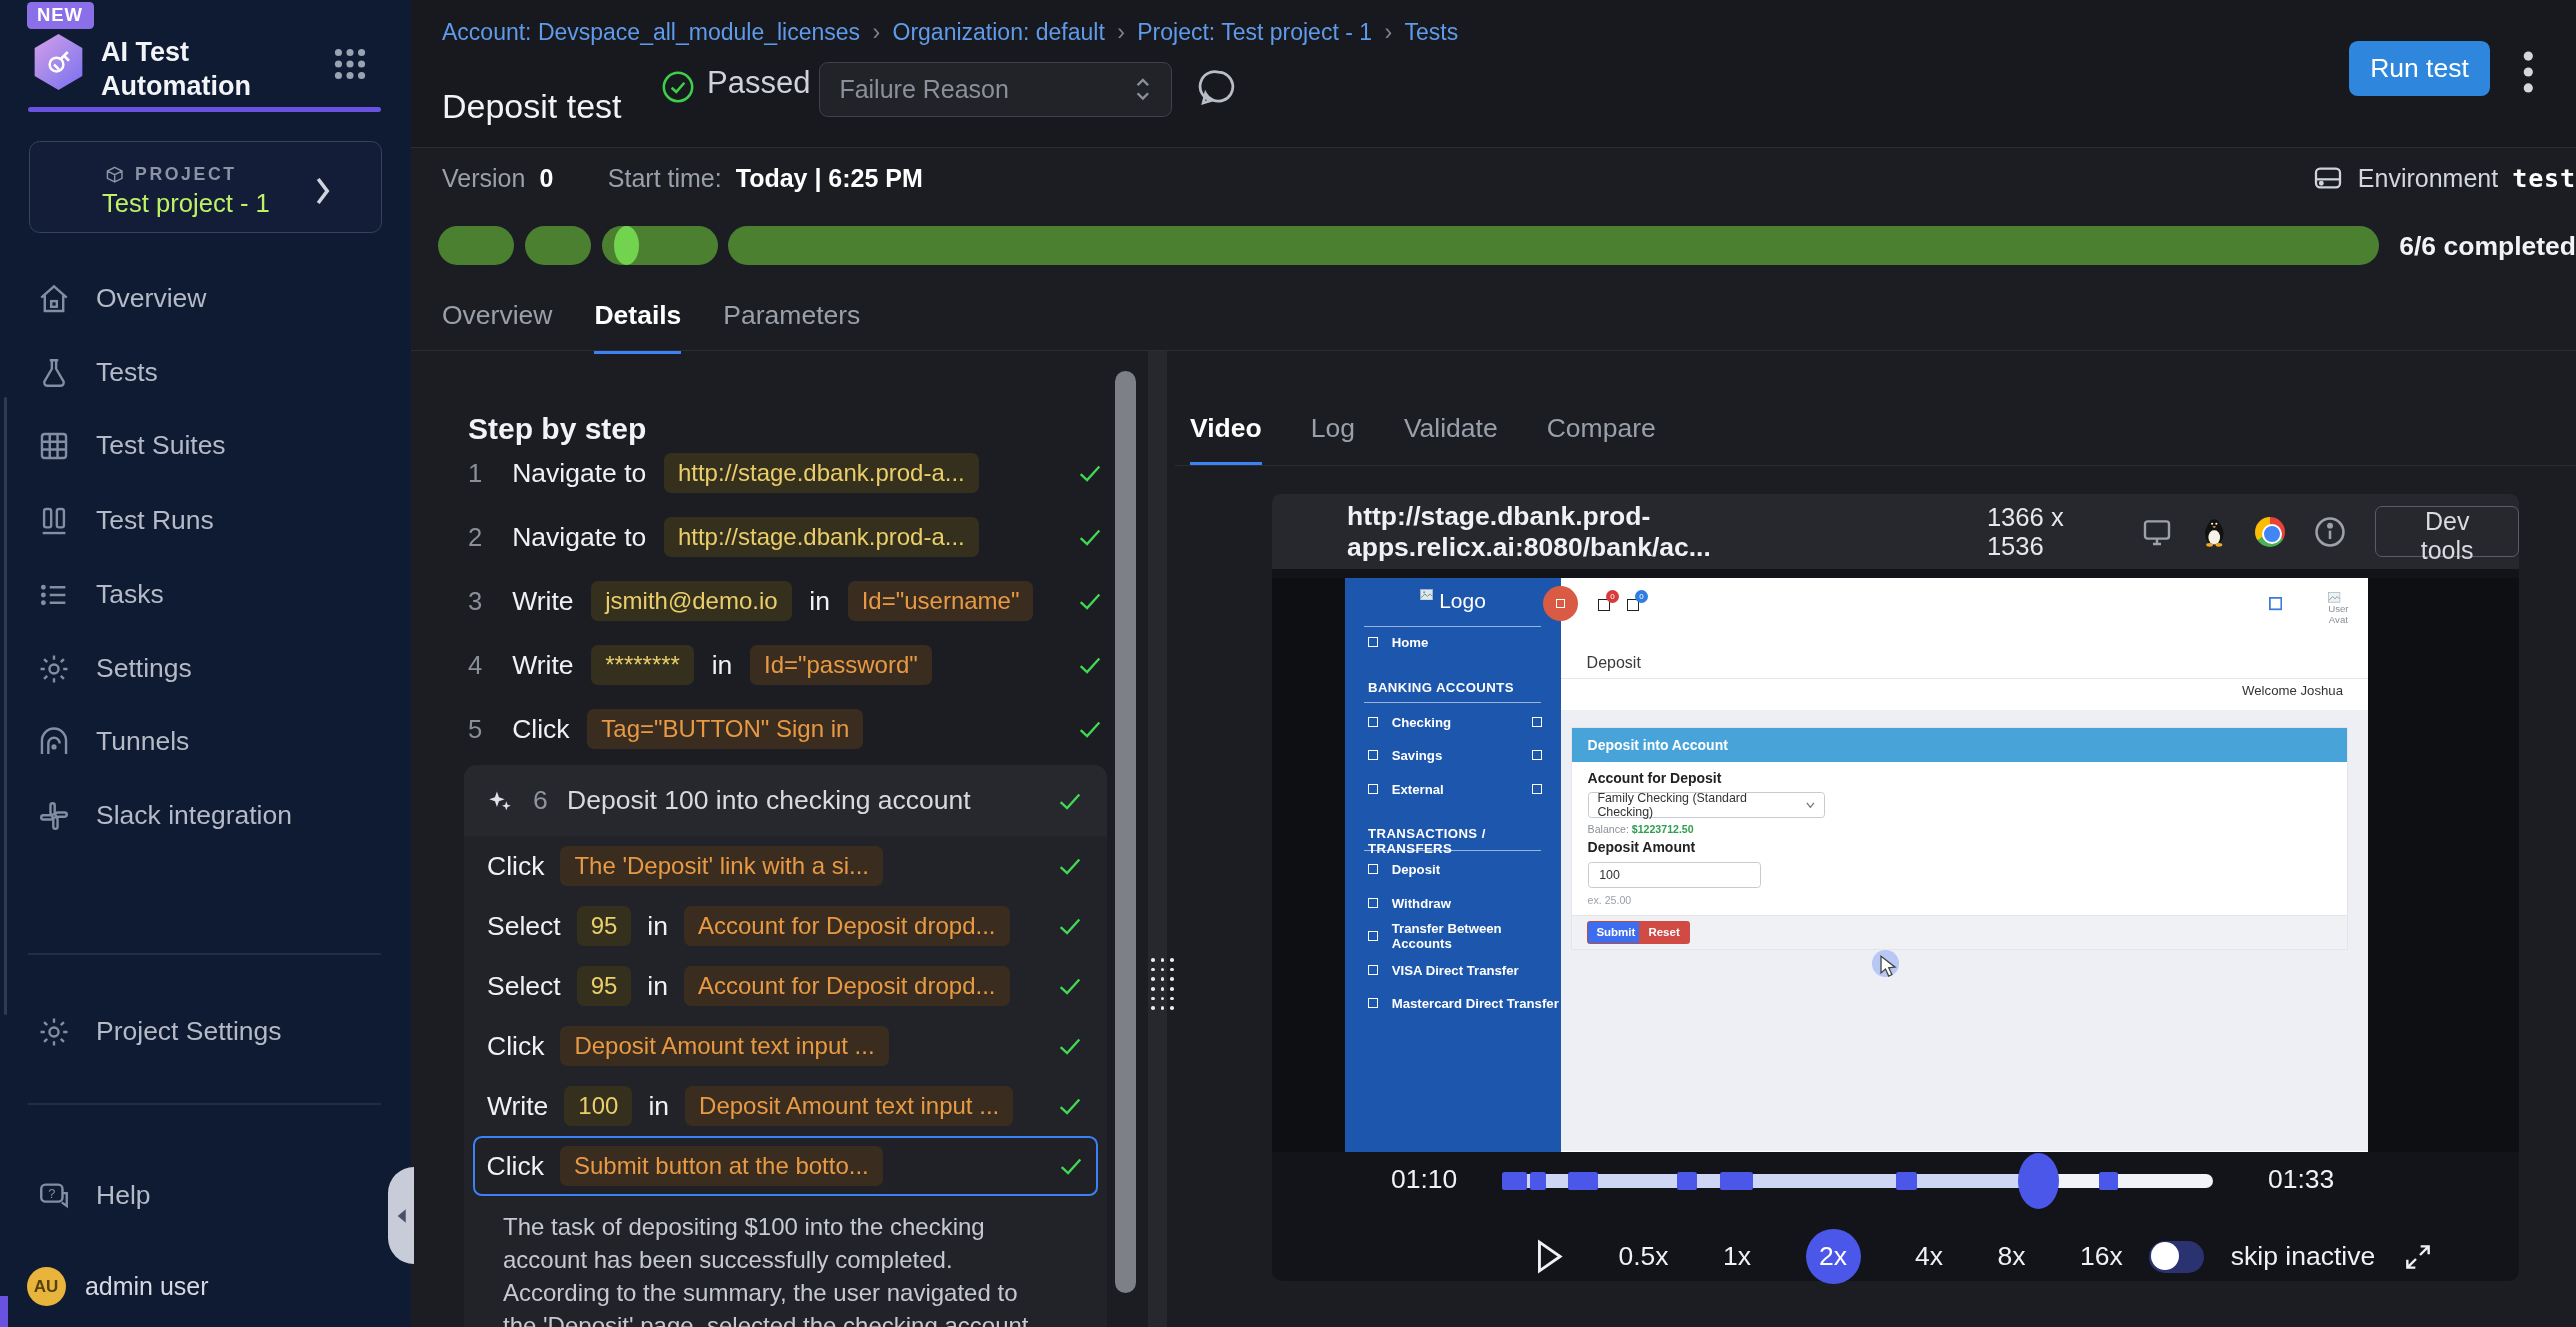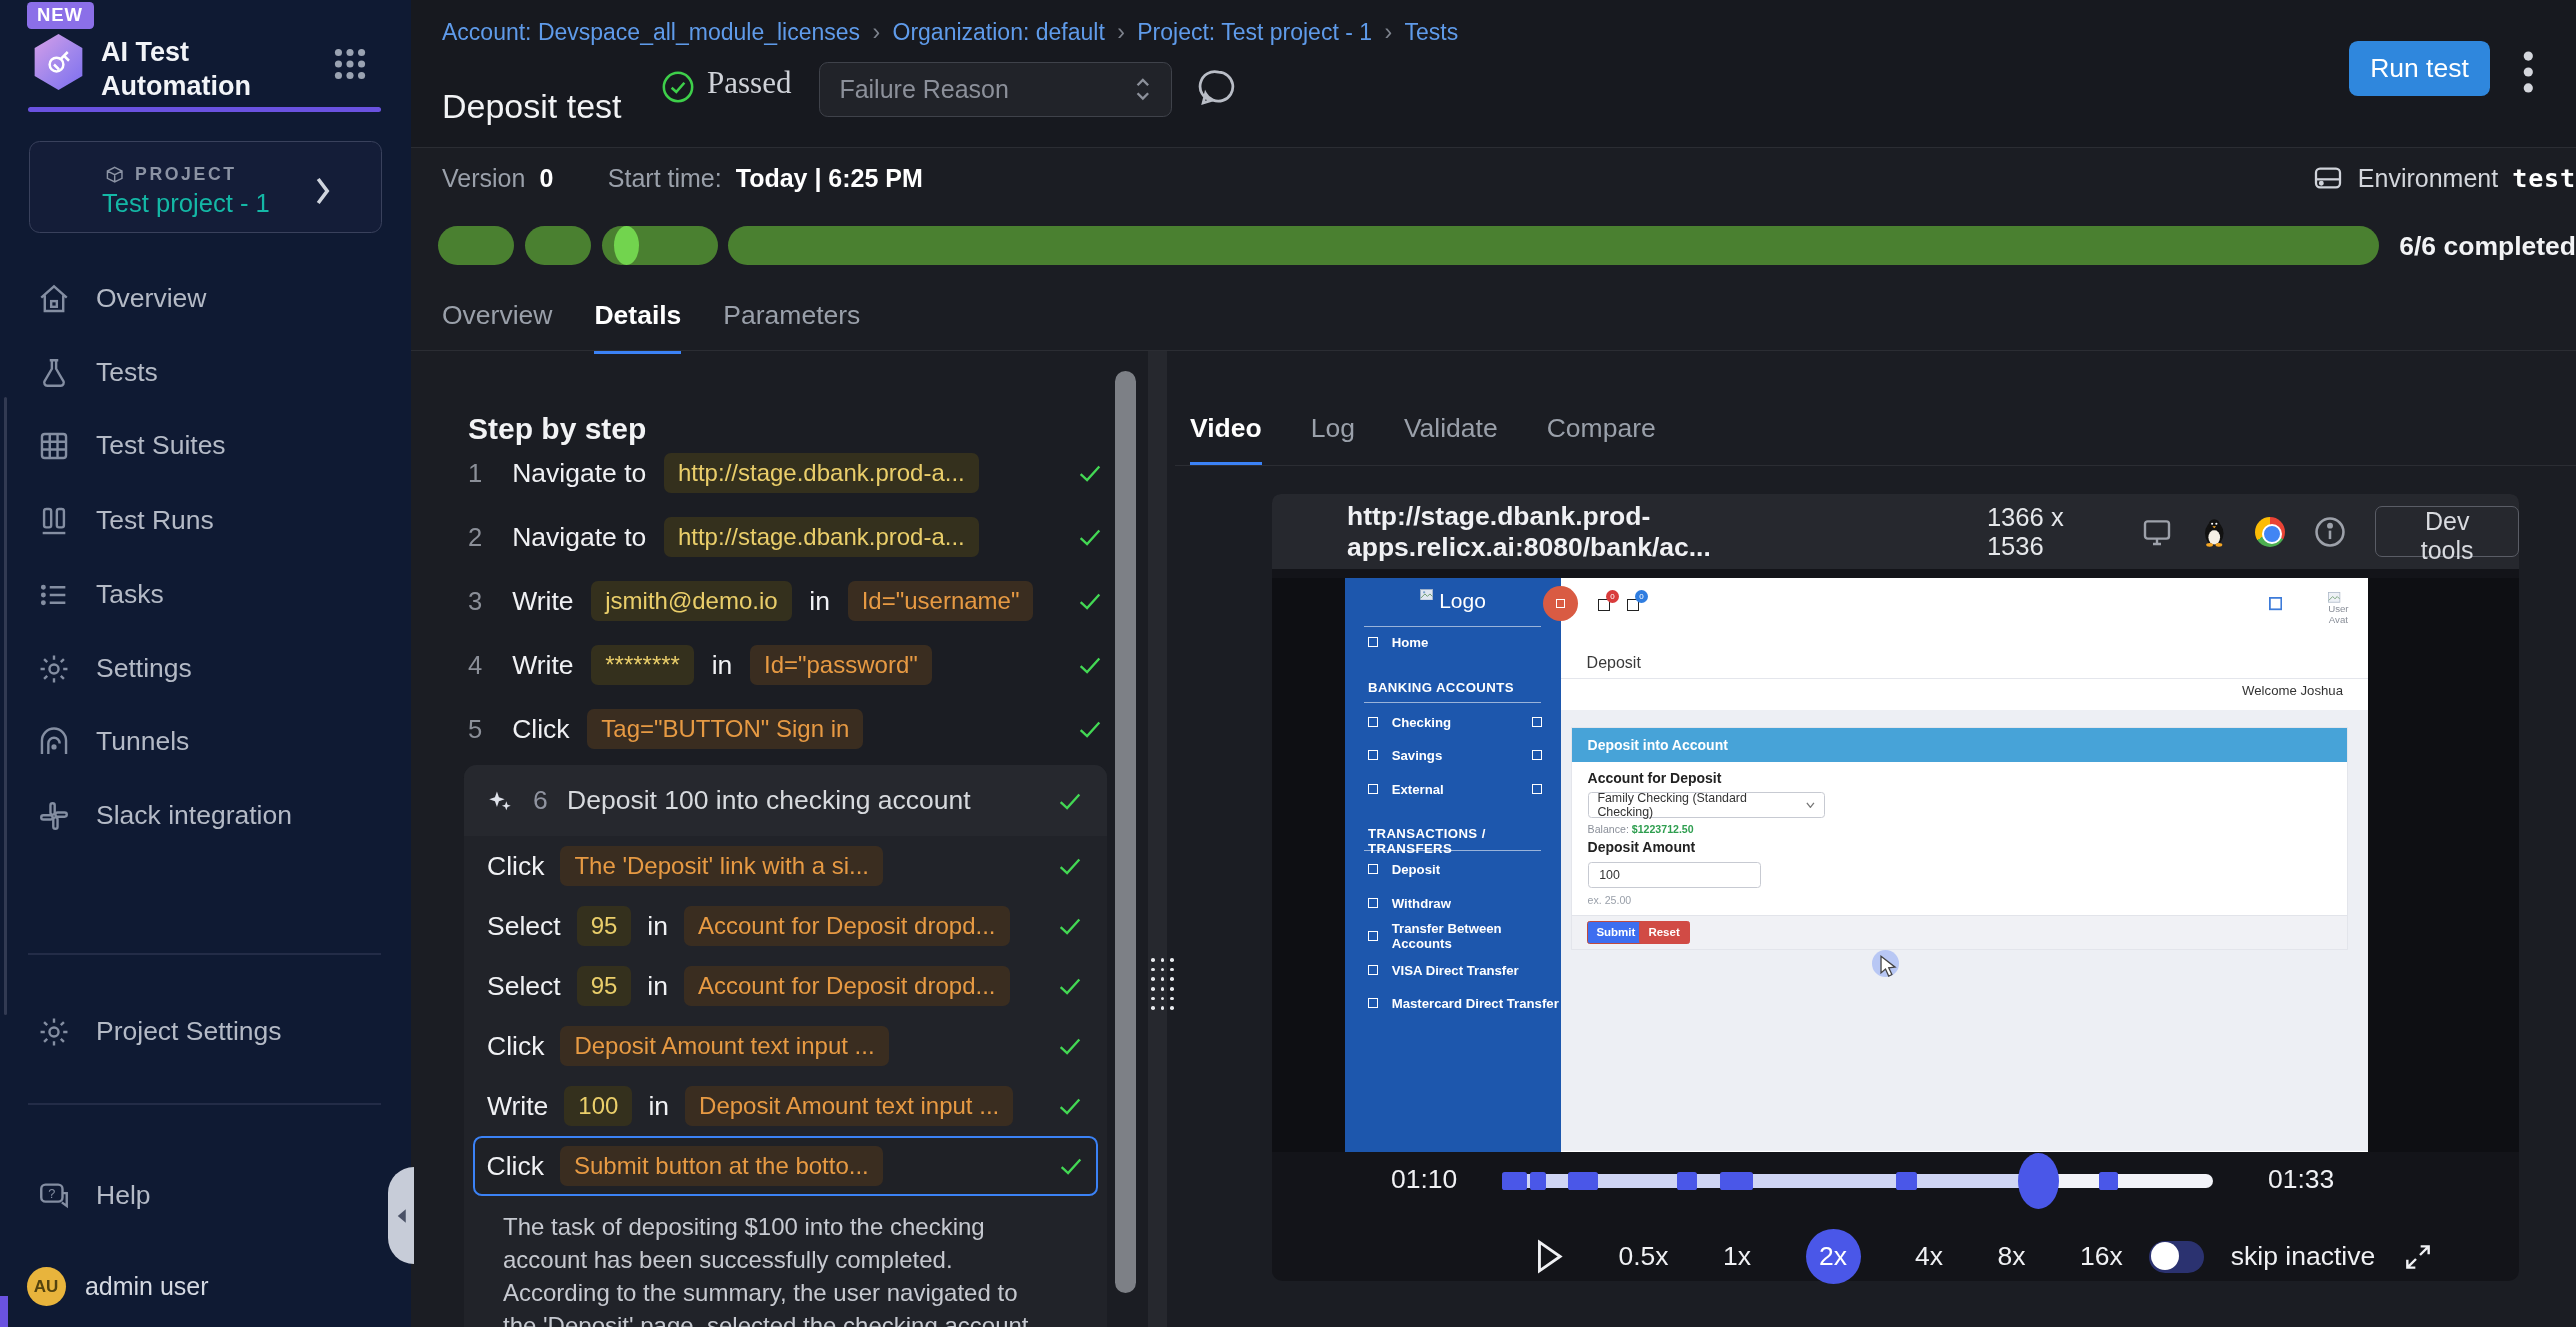--- a/index.html
+++ b/index.html
@@ -16,21 +16,21 @@
             background:linear-gradient(135deg,#d9a0e8 0%,#9f86ec 55%,#7a6cf0 100%);
             clip-path:polygon(50% 0,95% 25%,95% 75%,50% 100%,5% 75%,5% 25%);
             display:flex;align-items:center;justify-content:center;}
   .app-title{position:absolute;left:101px;top:35px;font-size:27px;font-weight:bold;color:#f2f4f8;line-height:34px;}
   .grid-dots{position:absolute;left:334px;top:48px;}
   .purple-line{position:absolute;left:28px;top:107px;width:353px;height:5.3px;background:#6a52e0;border-radius:2.6px;}
   .project-card{position:absolute;left:29px;top:141px;width:353px;height:92px;background:#141d38;
                 border:1.8px solid #39415c;border-radius:10.6px;}
   .project-label{position:absolute;left:75px;top:22px;display:flex;align-items:center;gap:10.6px;
                  color:#8b93a4;font-size:17.7px;font-weight:bold;letter-spacing:2.6px;}
-  .project-name{position:absolute;left:72px;top:47px;font-size:25.6px;color:#14b8a6;}
+  .project-name{position:absolute;left:72px;top:47px;font-size:25.6px;color:#bef264;}
   .project-chev{position:absolute;right:49px;top:34px;color:#cfd4dd;}
   .nav-item{position:absolute;left:37px;width:344px;height:55px;display:flex;align-items:center;gap:25px;
             color:#b4bac6;font-size:26.5px;cursor:pointer;}
   .nav-item .nicon{width:34px;height:34px;color:#848ea2;flex:0 0 auto;}
   .side-div{position:absolute;left:28px;width:353px;height:1.8px;background:#232c47;}
   .user-row{position:absolute;left:26.5px;top:1267px;display:flex;align-items:center;gap:19.4px;}
   .avatar{width:39px;height:39px;border-radius:50%;background:#e8b43c;color:#53430f;font-size:17px;font-weight:bold;
           display:flex;align-items:center;justify-content:center;}
   .user-name{font-size:25px;color:#d5d9e2;}
   .left-rail{position:absolute;left:3.5px;top:397px;width:3.5px;height:618px;background:#323a52;border-radius:1.8px;}
@@ -40,21 +40,21 @@
                 color:#3c4254;font-size:17.7px;cursor:pointer;}
 
   
   .main{position:absolute;left:411px;top:0;width:2165px;height:1328px;}
   .top-header{position:absolute;left:0;top:0;width:2165px;height:148px;background:#17191f;border-bottom:0.9px solid #2b2d33;}
   .breadcrumb{position:absolute;left:31px;top:19.4px;font-size:23px;color:#5f9bea;display:flex;gap:12.4px;align-items:center;}
   .crumb{cursor:pointer;}
   .crumb-sep{color:#7d828c;}
   .page-title{position:absolute;left:31px;top:64px;font-size:34px;font-weight:normal;color:#f2f3f5;}
   .passed-check{position:absolute;left:250px;top:70px;}
-  .passed-text{position:absolute;left:296px;top:65px;font-size:31px;color:#cfd2d8;font-family:Liberation Serif, serif;}
+  .passed-text{position:absolute;left:296px;top:65px;font-size:31px;color:#cfd2d8;}
   .failure-select{position:absolute;left:408px;top:62px;width:353px;height:55px;background:#212329;border:1.8px solid #3f424a;
                   border-radius:8.8px;display:flex;align-items:center;justify-content:space-between;
                   padding:0 19.4px;color:#8c909a;font-size:25px;cursor:pointer;}
   .comment-icon{position:absolute;left:787px;top:67px;cursor:pointer;}
   .run-btn{position:absolute;left:1938px;top:41px;width:141px;height:55px;background:#2f87dd;border:none;border-radius:8.8px;
            color:#fff;font-size:26.5px;font-family:inherit;cursor:pointer;}
   .kebab{position:absolute;left:2112px;top:49px;color:#d4d6dc;cursor:pointer;}
 
   .version-row{position:absolute;left:31px;top:164px;font-size:25px;color:#9aa0aa;display:flex;gap:14px;align-items:center;}
   .vr-strong{color:#fff;font-weight:bold;}

